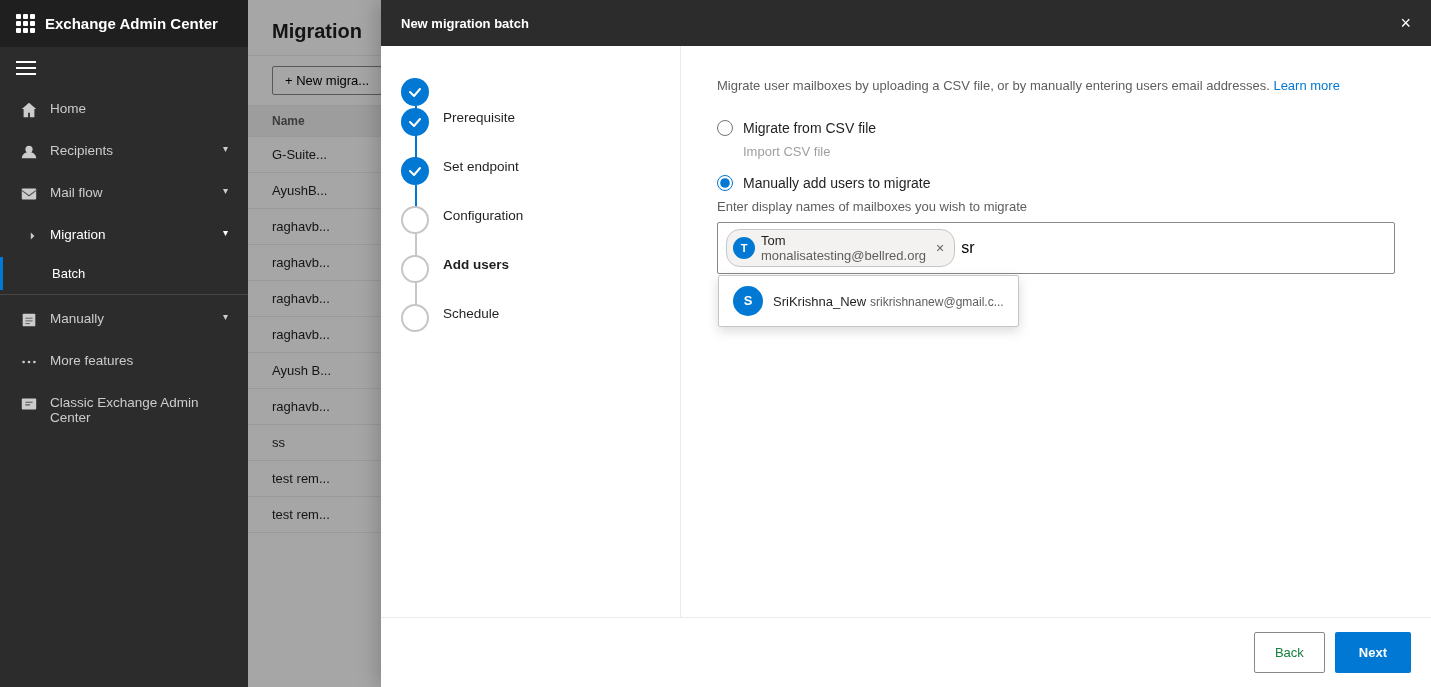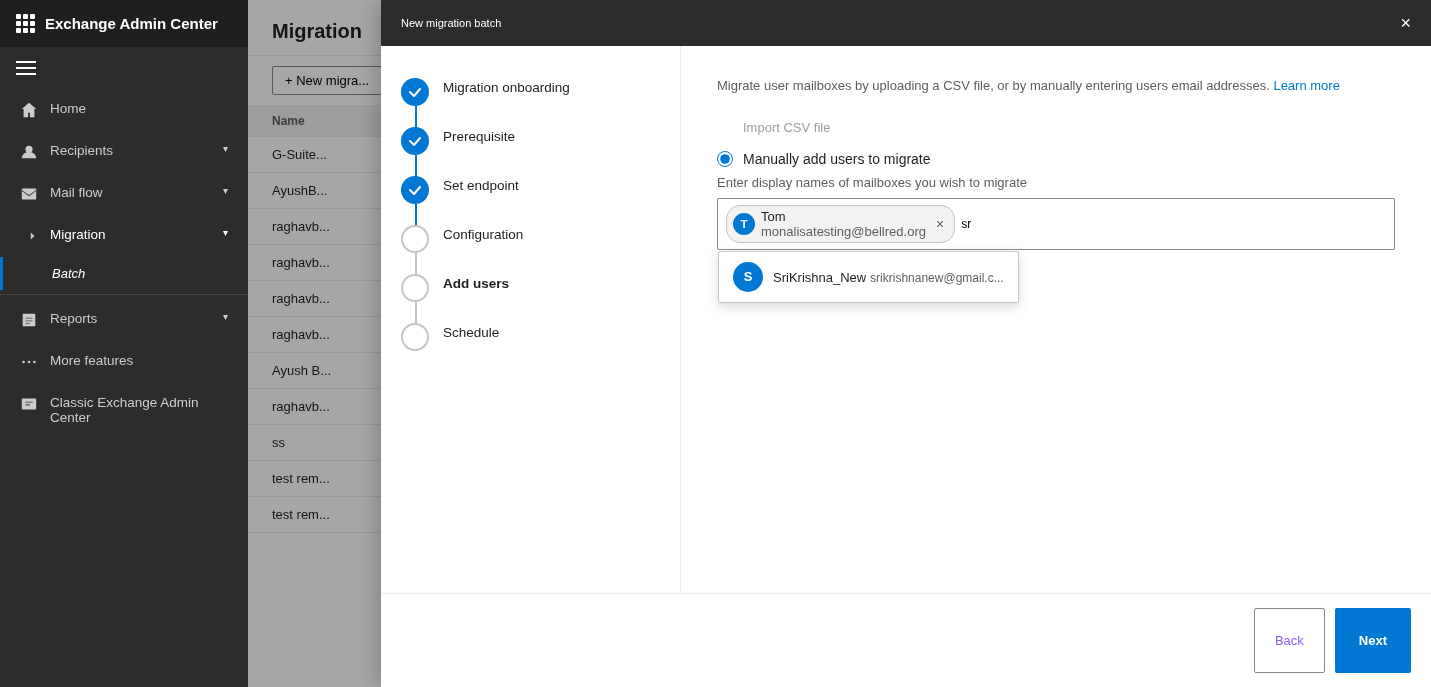--- a/index.html
+++ b/index.html
@@ -46,21 +46,21 @@
       padding: 12px 20px;
       color: #ccc;
       cursor: pointer;
       font-size: 13.5px;
     }
     .nav-item.active { color: #fff; }
     .nav-item .nav-icon { width: 18px; height: 18px; flex-shrink: 0; }
     .nav-item .chevron { margin-left: auto; font-size: 10px; }
     .nav-sub-item {
       padding: 9px 20px 9px 52px;
-      color: #ccc; cursor: pointer; font-size: 13px; font-style: italic;
+      color: #ccc; cursor: pointer; font-size: 13px;
     }
     .nav-sub-item.active-sub {
       color: #fff;
       border-left: 3px solid #0078d4;
       padding-left: 49px;
     }
     .nav-divider { height: 1px; background: #444; margin: 4px 0; }
 
     
     .main-content {
@@ -118,21 +118,21 @@
       display: flex;
       flex-direction: column;
       box-shadow: -4px 0 20px rgba(0,0,0,0.2);
     }
     .modal-header {
       display: flex; align-items: center; justify-content: space-between;
       padding: 14px 20px;
       background: #2c2c2c;
       color: #fff;
     }
-    .modal-header-title { font-size: 11px; font-weight: 400; }
+    .modal-header-title { font-size: 13px; font-weight: 700; }
     .modal-close {
       cursor: pointer; font-size: 18px; line-height: 1;
       background: none; border: none; color: #fff;
     }
     .modal-body {
       display: flex; flex: 1; overflow: hidden;
     }
 
     
     .wizard-steps {
@@ -205,21 +205,21 @@
       width: 22px; height: 22px; border-radius: 50%;
       background: #0078d4; color: #fff;
       display: flex; align-items: center; justify-content: center;
       font-size: 11px; font-weight: 600; flex-shrink: 0;
     }
     .tag-name { font-size: 13px; color: #201f1e; }
     .tag-email { font-size: 13px; color: #605e5c; }
     .tag-info { display: flex; flex-direction: column; }
     .tag-close { cursor: pointer; color: #605e5c; font-size: 14px; margin-left: 4px; }
     .mailbox-text-input {
-      border: none; outline: none; font-size: 12px; min-width: 40px; flex: 1;
+      border: none; outline: none; font-size: 16px; min-width: 40px; flex: 1;
       font-family: inherit;
     }
 
     
     .autocomplete-dropdown {
       position: absolute;
       top: 100%; left: 0;
       background: #fff;
       border: 1px solid #c8c6c4;
       border-radius: 2px;
@@ -242,22 +242,22 @@
     .autocomplete-info .ac-name { font-size: 13px; font-weight: 500; color: #201f1e; }
     .autocomplete-info .ac-email { font-size: 12px; color: #605e5c; }
 
     
     .modal-footer {
       padding: 14px 20px;
       border-top: 1px solid #edebe9;
       display: flex; justify-content: flex-end; gap: 10px;
     }
     .btn-secondary {
-      padding: 24px 20px; background: #fff; border: 1px solid #8a8886;
-      font-size: 13px; cursor: pointer; border-radius: 2px; color: #8b5cf6;
+      padding: 12px 20px; background: #fff; border: 1px solid #8a8886;
+      font-size: 13px; cursor: pointer; border-radius: 2px; color: #15803d;
     }
     .btn-primary {
       padding: 8px 24px; background: #0078d4; border: none;
       font-size: 13px; cursor: pointer; border-radius: 2px; color: #fff;
       font-weight: 600;
     }
 
     
     .check-svg { width: 14px; height: 14px; }
   </style>
@@ -318,21 +318,21 @@
       <span>Batch</span>
     </div>
     <div class="nav-divider"></div>
     <div class="nav-item">
       <svg class="nav-icon" viewBox="0 0 20 20" fill="#ccc">
           <rect x="3" y="3" width="14" height="14" rx="1"></rect>
           <line x1="6" y1="8" x2="14" y2="8" stroke="#555"></line>
           <line x1="6" y1="11" x2="14" y2="11" stroke="#555"></line>
           <line x1="6" y1="14" x2="11" y2="14" stroke="#555"></line>
         </svg>
-      <span>Reports</span>
+      <span>Manually</span>
       <span class="chevron">▾</span>
     </div>
     <div class="nav-item">
       <svg class="nav-icon" viewBox="0 0 20 20" fill="#ccc">
           <circle cx="4" cy="10" r="1.5"></circle>
           <circle cx="10" cy="10" r="1.5"></circle>
           <circle cx="16" cy="10" r="1.5"></circle>
         </svg>
       <span>More features</span>
     </div>
@@ -405,21 +405,20 @@
   <div class="modal-body">
 
     <div class="wizard-steps">
 
       <div class="wizard-step">
         <div class="step-circle completed">
           <svg class="check-svg" viewBox="0 0 14 14" fill="none">
               <path d="M2 7l4 4 6-7" stroke="white" stroke-width="2" stroke-linecap="round" stroke-linejoin="round"></path>
             </svg>
         </div>
-        <span class="step-label">Migration onboarding</span>
       </div>
 
       <div class="wizard-step">
         <div class="step-circle completed">
           <svg class="check-svg" viewBox="0 0 14 14" fill="none">
               <path d="M2 7l4 4 6-7" stroke="white" stroke-width="2" stroke-linecap="round" stroke-linejoin="round"></path>
             </svg>
         </div>
         <span class="step-label">Prerequisite</span>
       </div>
@@ -448,20 +447,24 @@
         <span class="step-label">Schedule</span>
       </div>
     </div>
 
     <div class="wizard-content">
       <p class="subtitle">
         <span>Migrate user mailboxes by uploading a CSV file, or by manually entering users email addresses.</span>
         <a href="#">Learn more</a>
       </p>
 
+      <div class="radio-option">
+        <input type="radio" name="migrate-option" id="csv-radio" style="">
+        <label for="csv-radio" class="radio-label">Migrate from CSV file</label>
+      </div>
       <div class="import-csv-hint">Import CSV file</div>
 
       <div class="radio-option">
         <input type="radio" name="migrate-option" id="manual-radio" checked="" style="">
         <label for="manual-radio" class="radio-label">Manually add users to migrate</label>
       </div>
 
       <div class="mailbox-input-label">Enter display names of mailboxes you wish to migrate</div>
 
       <div class="mailbox-input-box" style="position:relative">

